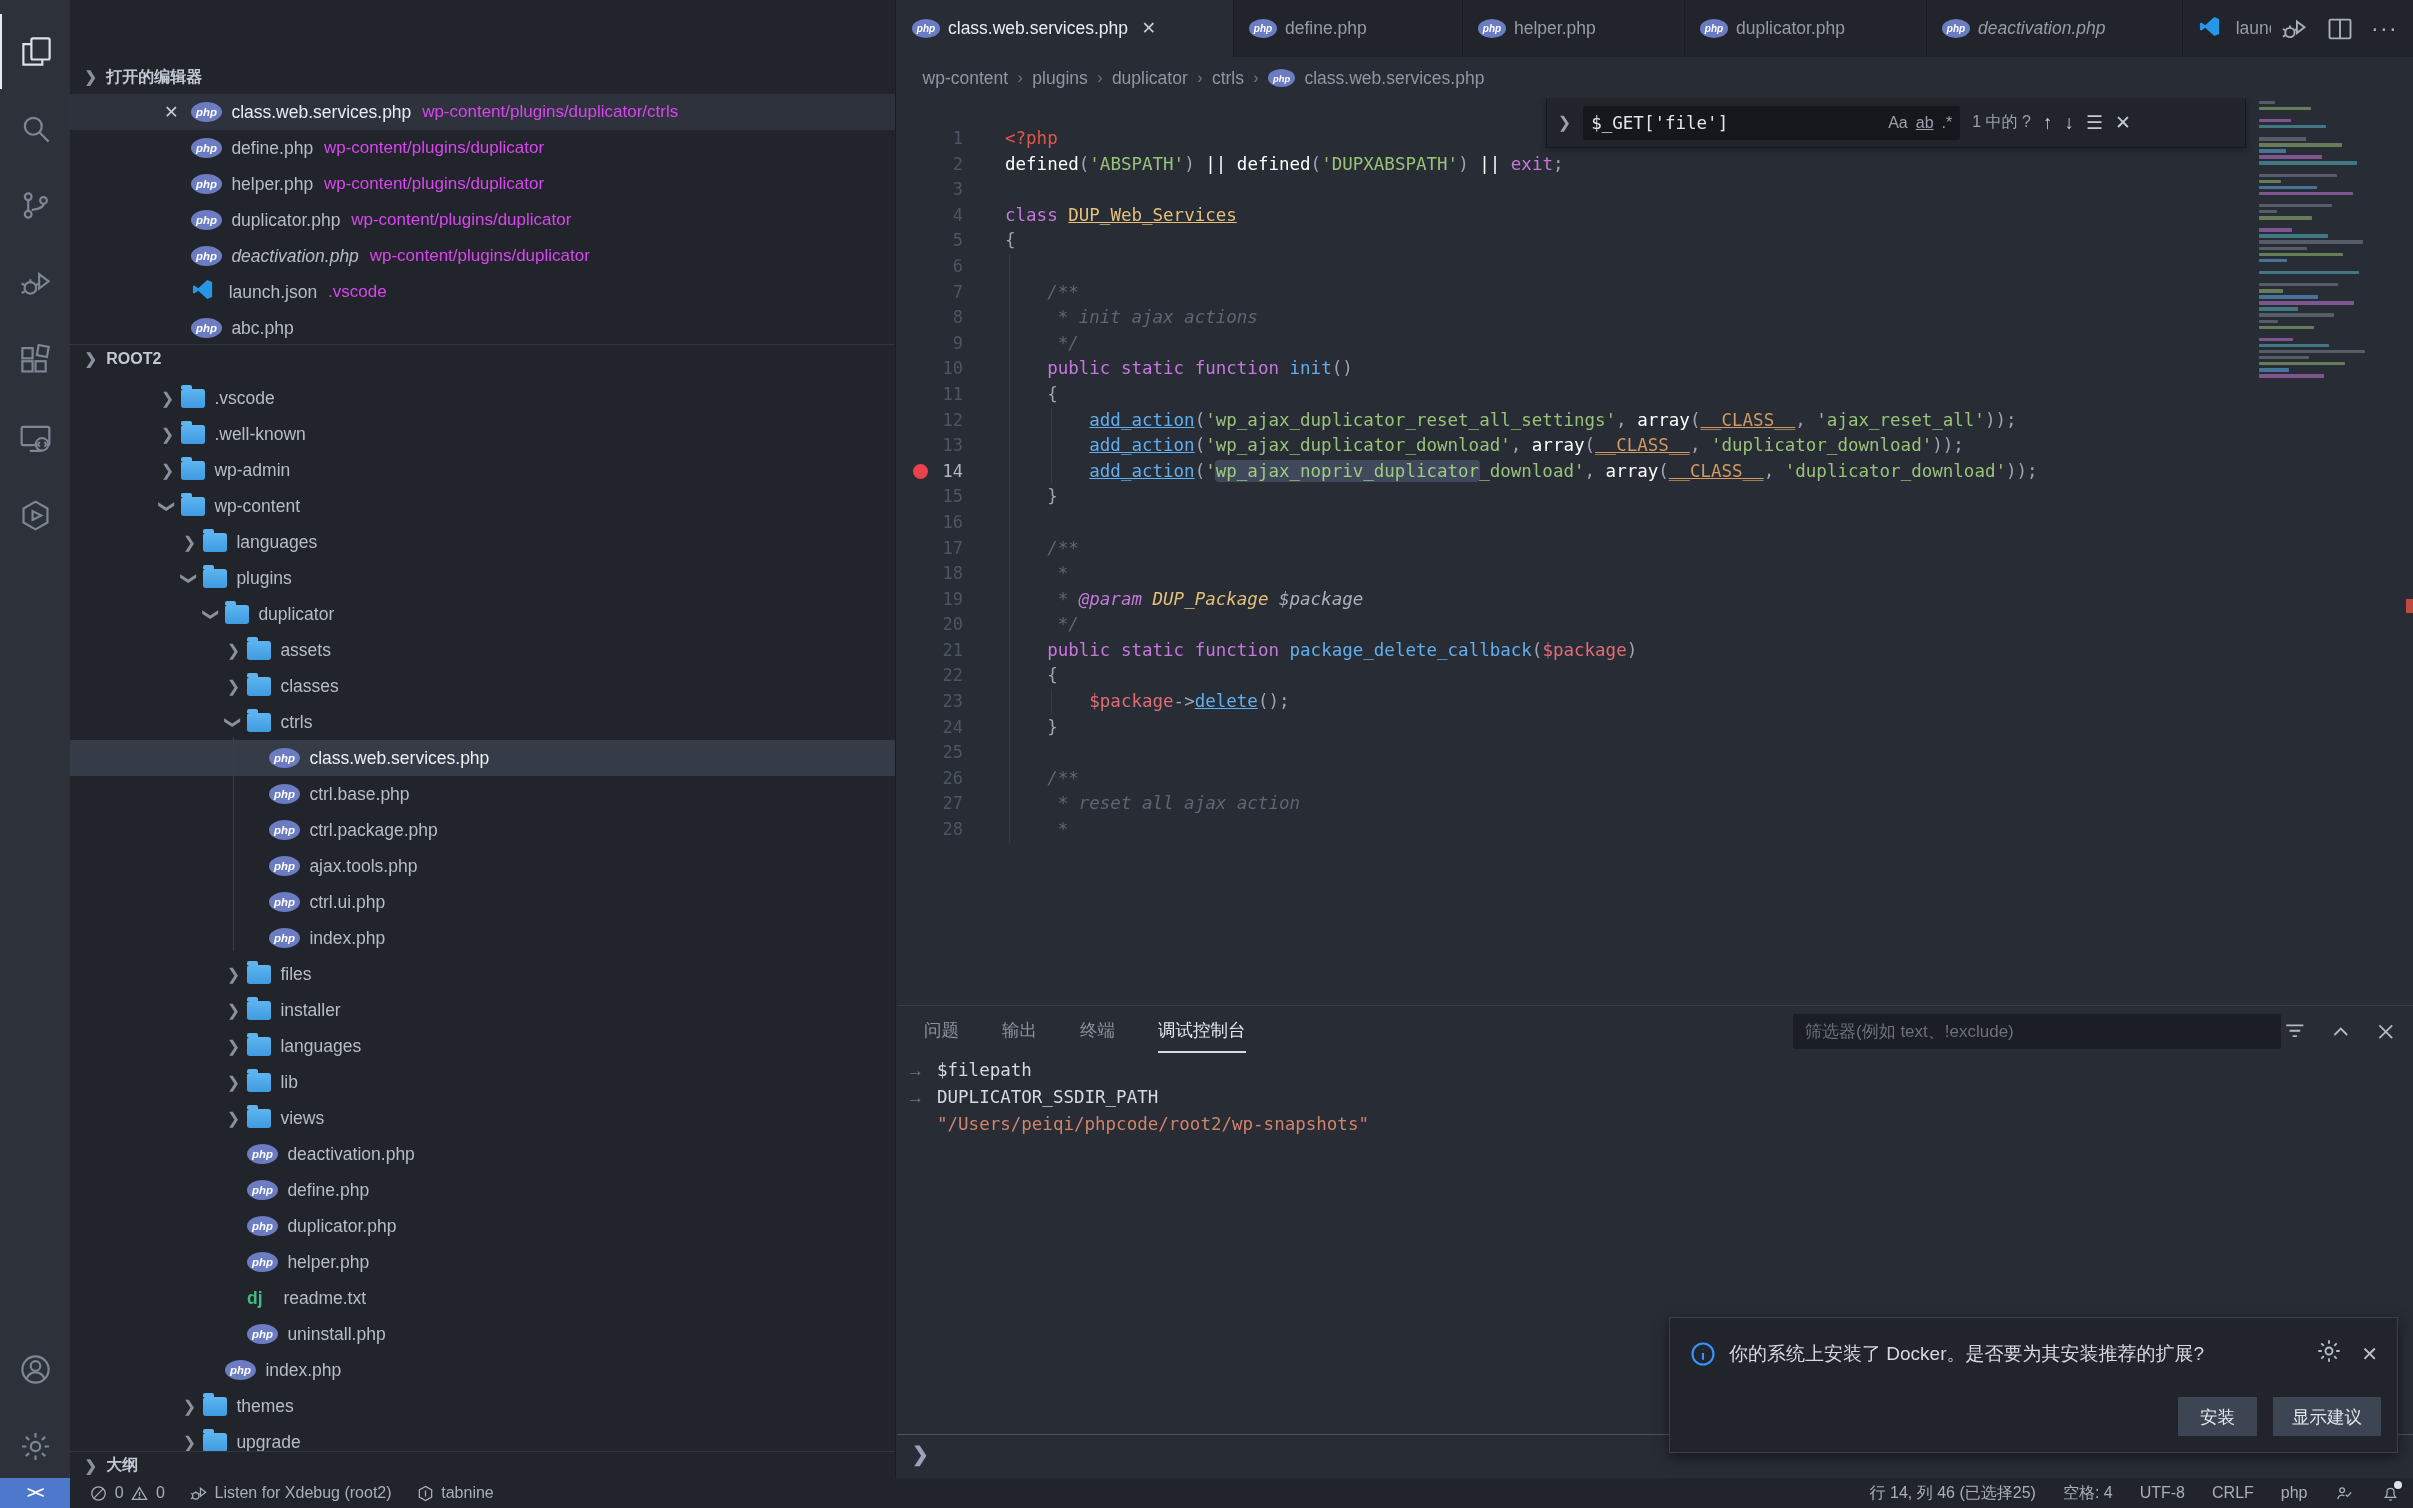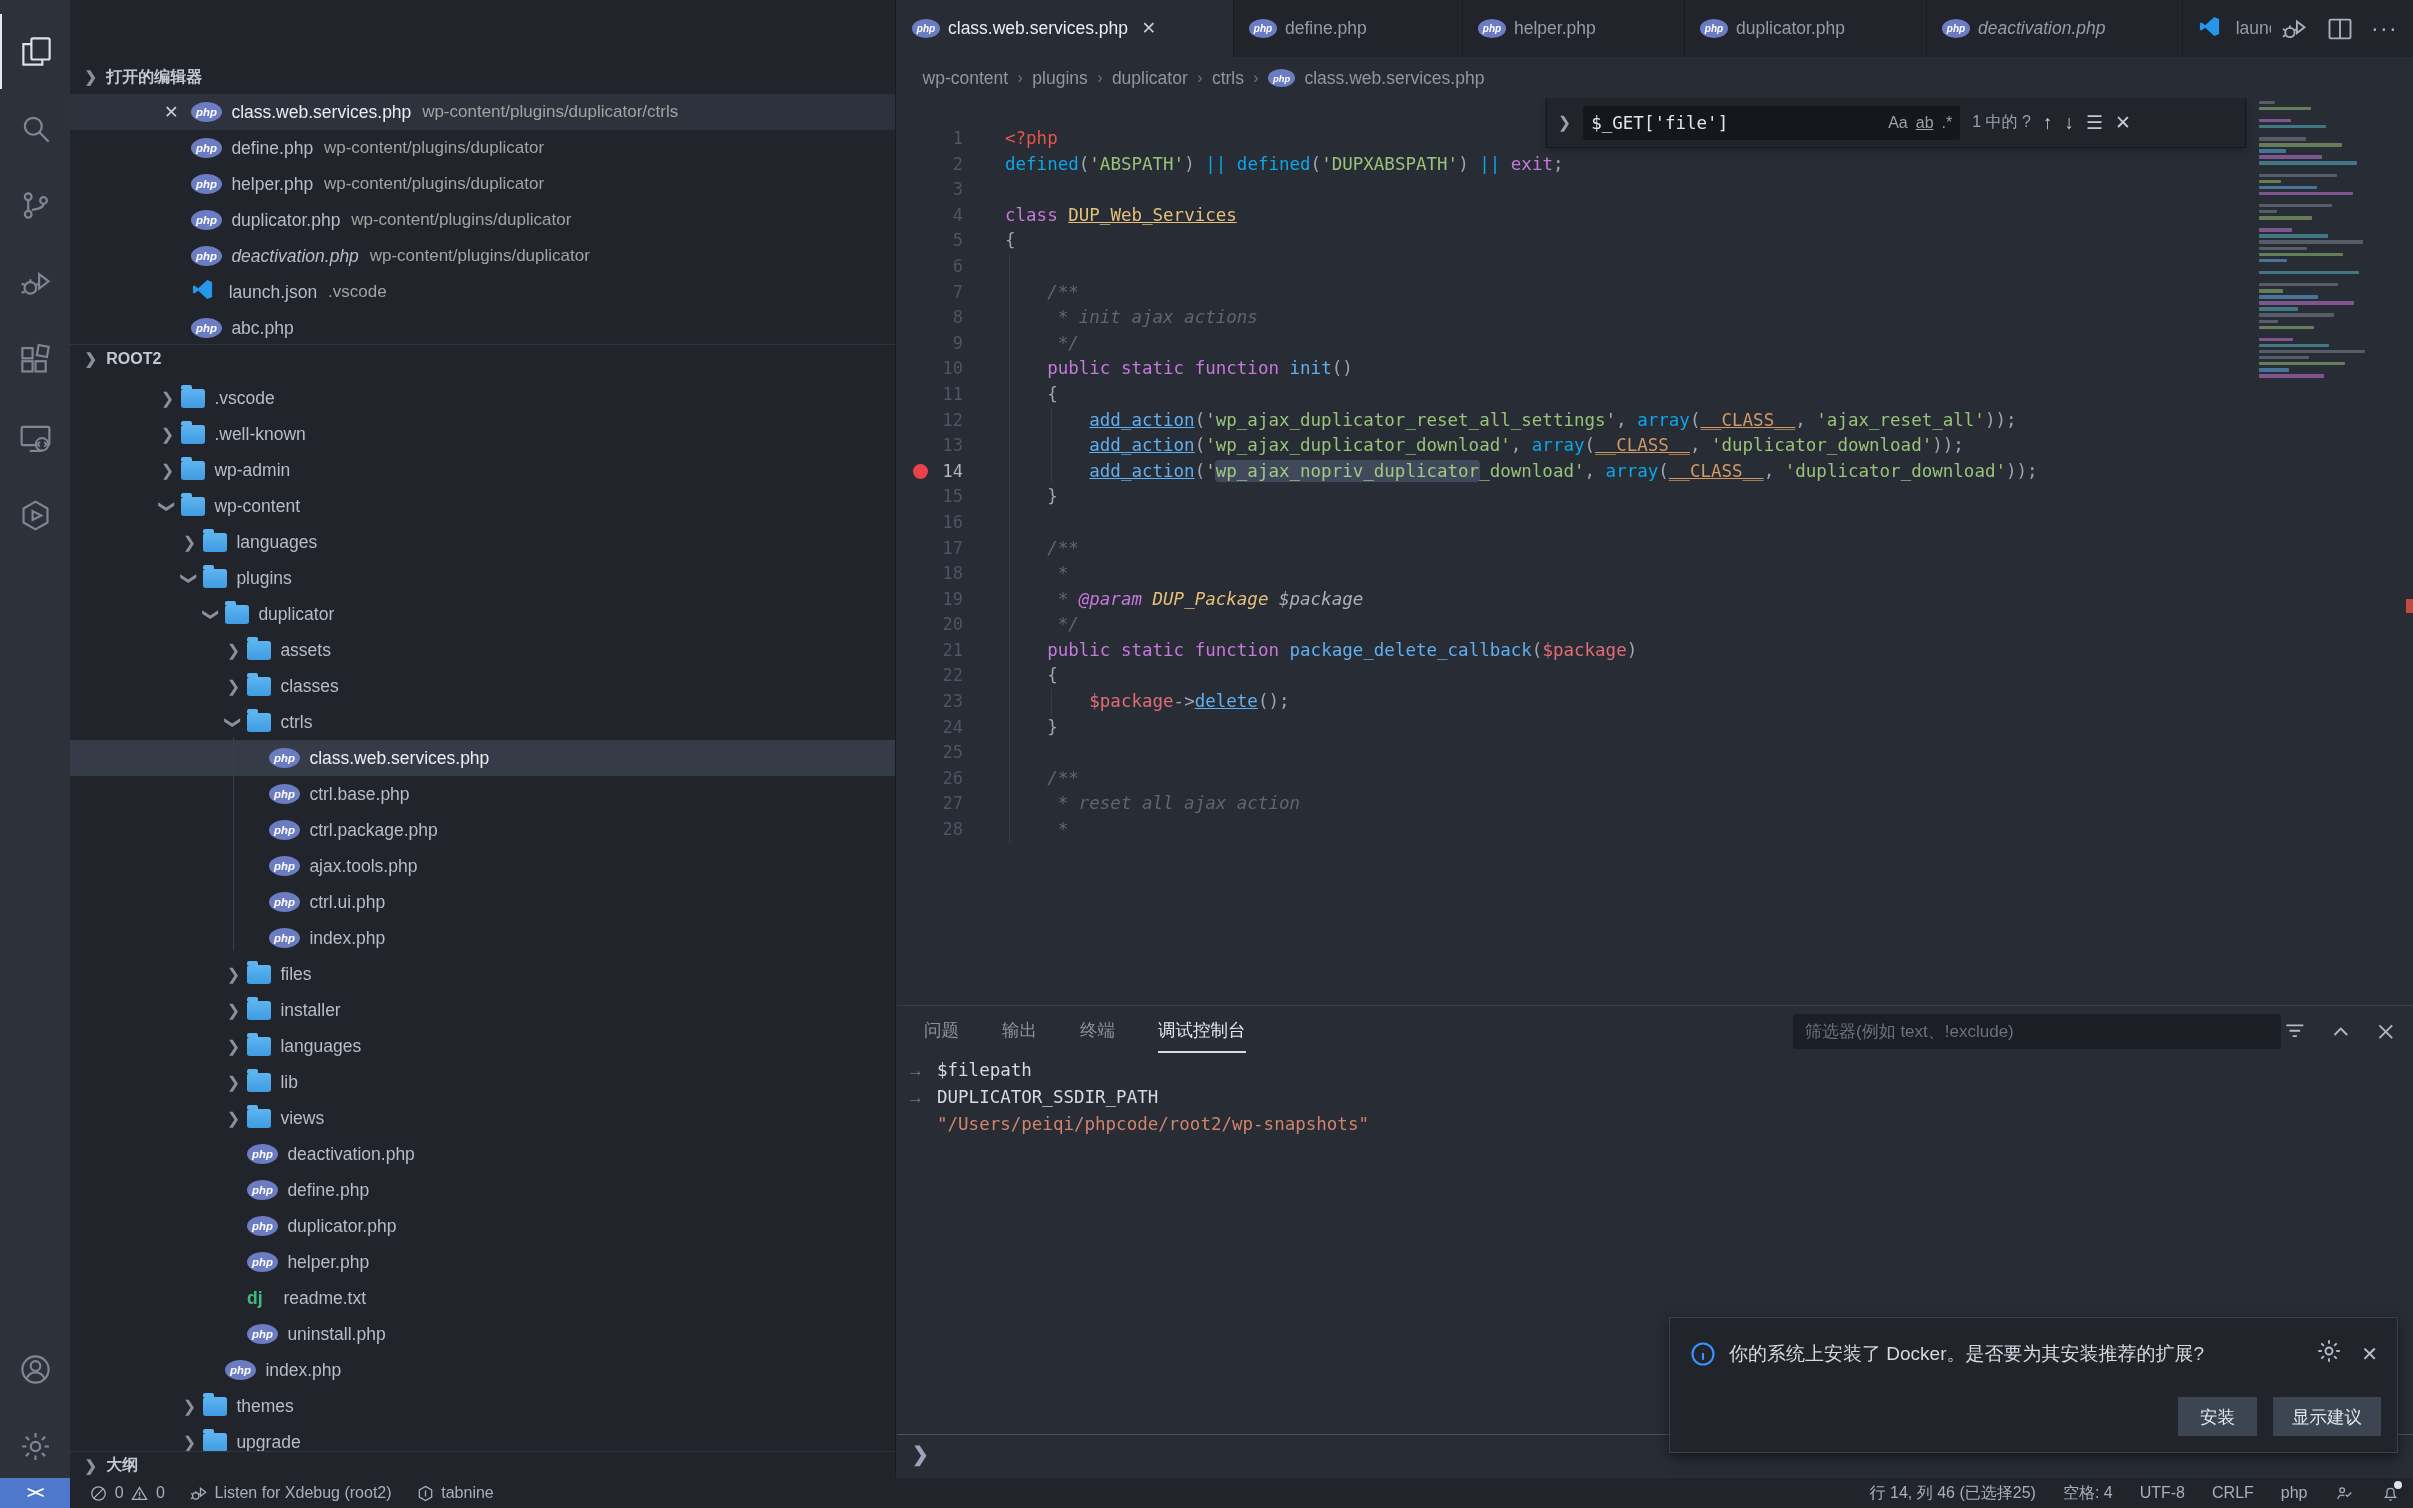--- a/index.html
+++ b/index.html
@@ -26,21 +26,21 @@
     color:#c3c9d4; height:28px; padding-left:12px; cursor:pointer; }
   .sec-head .chev { font-size:15px; color:#8a919d; width:17.5px; text-align:center; }
   #open-editors { position:absolute; top:94px; left:0; right:0; }
   #sec-open { position:absolute; top:63px; left:0; right:0; }
   #sec-root { position:absolute; top:344px; left:0; right:0; border-top:0.7px solid #31363e; }
   #tree { position:absolute; top:380px; left:0; right:0; }
   #sec-outline { position:absolute; top:1451px; left:0; right:0; border-top:0.7px solid #31363e; background:#21252b; }
   .row { position:relative; height:36px; display:flex; align-items:center; font-size:17.5px;
     white-space:nowrap; overflow:hidden; cursor:pointer; }
   .row .close { width:23px; color:#c8cdd6; font-size:17.5px; margin-right:4px; }
-  .row .fpath { color:#a3a3a3; font-size:17px; margin-left:10.8px; }
+  .row .fpath { color:#d946ef; font-size:17px; margin-left:10.8px; }
   .row.active-ed { background:#2d323c; color:#e8ebf0; }
   .row.selected { background:#353c48; color:#eceef2; }
   .row.italic .fname { font-style:italic; }
   .chevslot { width:27px; text-align:center; color:#8a919d; font-size:16px; flex:none; }
   .chevslot.down { transform:rotate(90deg); }
   .phpicon { flex:none; width:31px; height:20px; border-radius:50%; background:#6b7cc3;
     color:#fff; font-size:11.4px; font-style:italic; font-weight:bold; display:flex;
     align-items:center; justify-content:center; margin-right:9.4px; letter-spacing:0; }
   .foldericon { flex:none; width:24px; height:19px; border-radius:2.7px; margin-right:9.4px;
     background:linear-gradient(#5db4ef,#3f9be2); position:relative; }
@@ -75,21 +75,21 @@
   #codearea { position:absolute; top:98px; left:0; right:0; height:906px; overflow:hidden; }
   #codelines { position:absolute; top:28px; left:0; right:0; }
   .cl { position:relative; height:25.6px; line-height:25.6px; white-space:pre;
     font-family:"DejaVu Sans Mono", monospace; font-size:17.5px; padding-left:108px; color:#abb2bf; }
   .cl .ln { position:absolute; left:0; top:0; width:66px; text-align:right; color:#4d5565;
     font-size:17px; }
   .cl.cur .ln { color:#aeb6c2; }
   .cl .bp { position:absolute; left:16px; top:5.4px; width:15px; height:15px; border-radius:50%;
     background:#e8434a; }
   .cl .gd { position:absolute; top:0; width:0.7px; height:25.6px; background:#363c46; }
-  .tk.ph{color:#e0564b} .tk.kw{color:#c678dd} .tk.cy{color:#0ea5e9} .tk.st{color:#98c379}
+  .tk.ph{color:#e0564b} .tk.kw{color:#c678dd} .tk.cy{color:#ffffff} .tk.st{color:#98c379}
   .tk.fn{color:#61afef} .tk.fnu{color:#61afef;text-decoration:underline}
   .tk.cn{color:#d19a66;text-decoration:underline} .tk.tyu{color:#e5c07b;text-decoration:underline}
   .tk.va{color:#e06c75} .tk.pu{color:#9da5b3}
   .tk.cm{color:#5f6672;font-style:italic} .tk.cmk{color:#c678dd;font-style:italic}
   .tk.cmt{color:#e5c07b;font-style:italic} .tk.cmv{color:#aab1bd;font-style:italic}
   .tk.sel{color:#9fca7f;background:rgba(108,130,168,.34);border-radius:2.7px;
     box-shadow:0 0 0 0.7px rgba(135,155,195,.38);}
 
   
   #minimap { position:absolute; top:2.7px; right:10.8px; width:144px; height:377px; }

